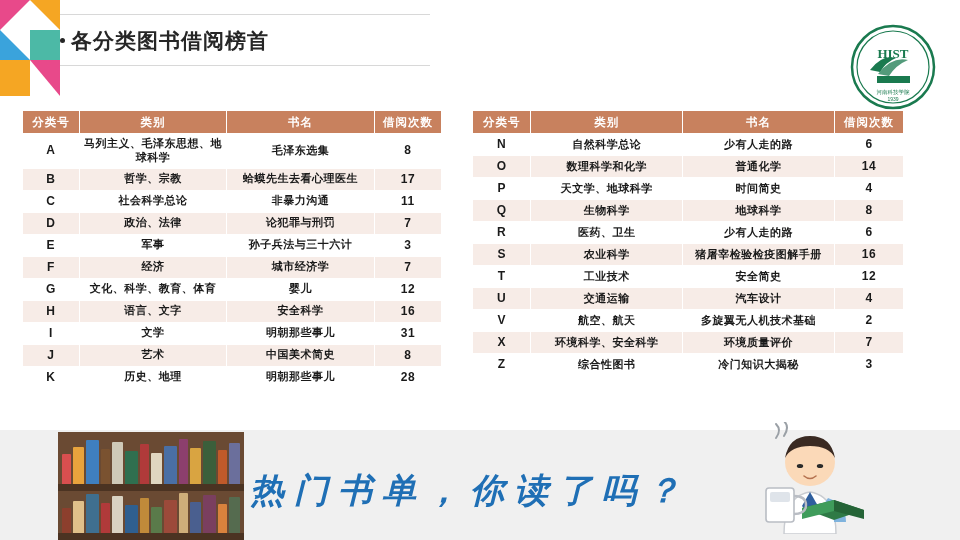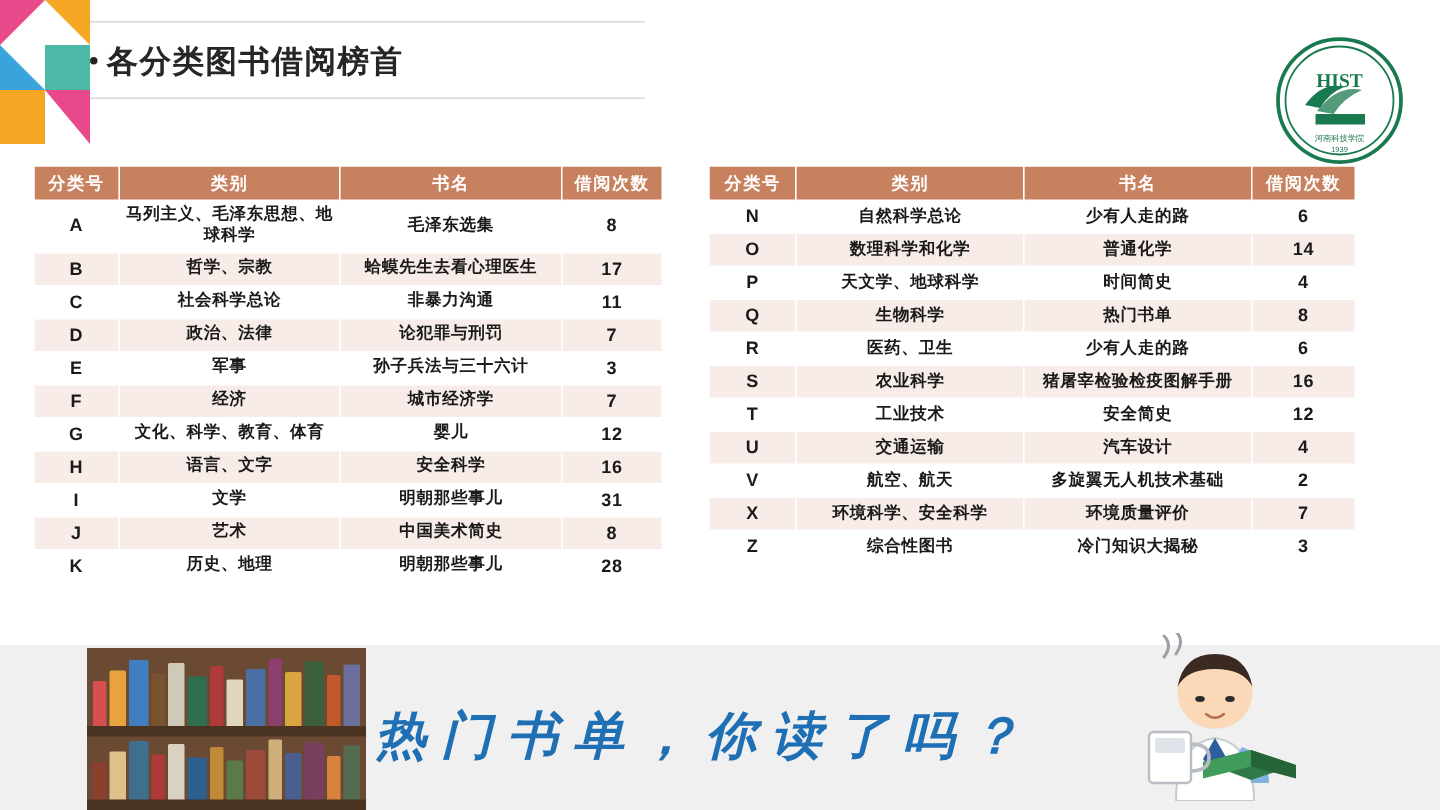--- a/index.html
+++ b/index.html
@@ -325,21 +325,21 @@
         </tr>
       <tr class="odd">
           <td class="c-code">P</td>
           <td class="c-cat">天文学、地球科学</td>
           <td class="c-book">时间简史</td>
           <td class="c-num">4</td>
         </tr>
       <tr class="even">
           <td class="c-code">Q</td>
           <td class="c-cat">生物科学</td>
-          <td class="c-book">热门书单</td>
+          <td class="c-book">地球科学</td>
           <td class="c-num">8</td>
         </tr>
       <tr class="odd">
           <td class="c-code">R</td>
           <td class="c-cat">医药、卫生</td>
           <td class="c-book">少有人走的路</td>
           <td class="c-num">6</td>
         </tr>
       <tr class="even">
           <td class="c-code">S</td>

